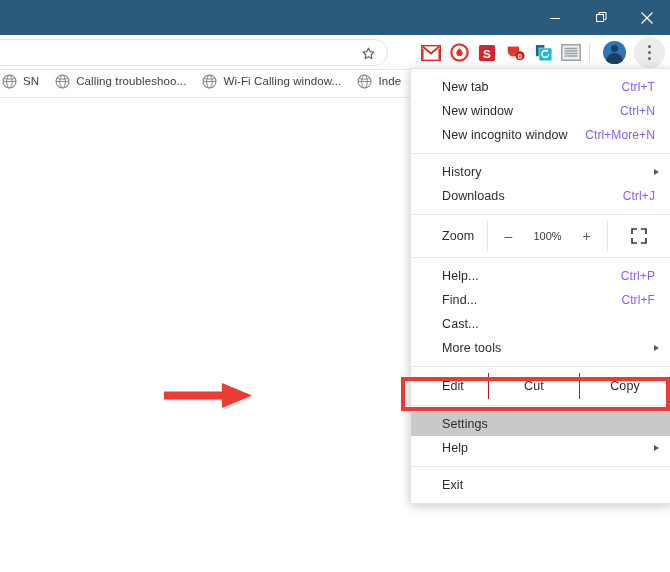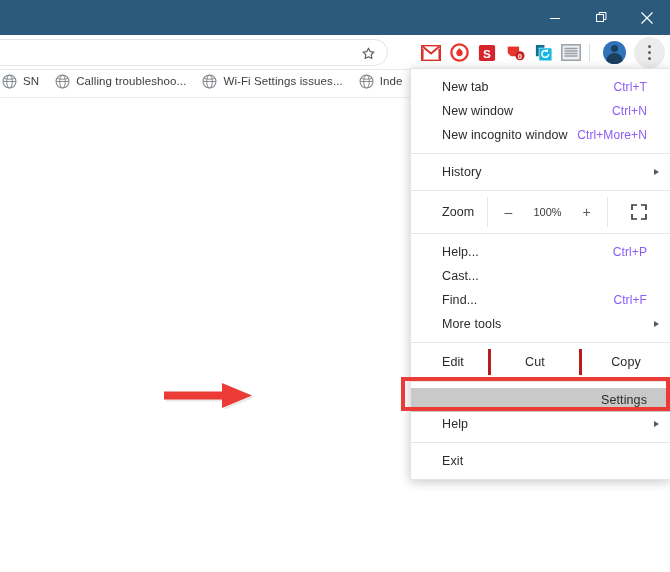--- a/index.html
+++ b/index.html
@@ -188,21 +188,21 @@
     box-sizing: border-box;
     padding: 6px 0 6px 0;
     font-size: 12.5px;
     color: #2b2b2b;
   }
   .mi {
     position: relative;
     height: 24px;
     display: flex;
     align-items: center;
-    padding: 0 17px 0 31px;
+    padding: 0 9px 0 31px;
     box-sizing: border-box;
     white-space: nowrap;
   }
   .mi .lbl { flex: 1 1 auto; letter-spacing: .1px; }
   .mi .acc {
     color: #8b5cf6;
     font-size: 12px;
     padding-right: 6px;
     letter-spacing: .1px;
   }
@@ -271,27 +271,26 @@
     align-items: center;
     padding-left: 31px;
     box-sizing: border-box;
     letter-spacing: .1px;
   }
   .editrow .e-cell {
     flex: 1 1 0;
     display: flex;
     align-items: center;
     justify-content: center;
-    border-left: 3px solid #b91c1c;
+    border-left: 1px solid #b91c1c;
     letter-spacing: .1px;
   }
 
   .mi.selected {
     background: #c9c9c9;
-    text-align: right;
   }
 
   
   .hl-box {
     position: absolute;
     left: 401px;
     top: 377px;
     width: 269px;
     height: 34px;
     border: 4px solid #ec3b34;
@@ -431,21 +430,21 @@
       <span class="bm-label">Calling troubleshoo...</span>
     </div>
 
     <div class="bm">
       <svg class="globe" viewBox="0 0 16 16">
         <circle cx="8" cy="8" r="6.9" fill="#fff" stroke="#7d8389" stroke-width="1.1"></circle>
         <ellipse cx="8" cy="8" rx="3" ry="6.9" fill="none" stroke="#7d8389" stroke-width="1"></ellipse>
         <path d="M1.1 8h13.8" stroke="#7d8389" stroke-width="1"></path>
         <path d="M2.4 4.6c1.9 1.3 9.3 1.3 11.2 0" fill="none" stroke="#7d8389" stroke-width="1"></path>
       </svg>
-      <span class="bm-label">Wi-Fi Settings issues...</span>
+      <span class="bm-label">Wi-Fi Calling window...</span>
     </div>
 
     <div class="bm">
       <svg class="globe" viewBox="0 0 16 16">
         <circle cx="8" cy="8" r="6.9" fill="#fff" stroke="#7d8389" stroke-width="1.1"></circle>
         <ellipse cx="8" cy="8" rx="3" ry="6.9" fill="none" stroke="#7d8389" stroke-width="1"></ellipse>
         <path d="M1.1 8h13.8" stroke="#7d8389" stroke-width="1"></path>
         <path d="M2.4 4.6c1.9 1.3 9.3 1.3 11.2 0" fill="none" stroke="#7d8389" stroke-width="1"></path>
       </svg>
       <span class="bm-label">Inde</span>
@@ -469,20 +468,24 @@
       <span class="lbl">New incognito window</span>
       <span class="acc">Ctrl+More+N</span>
     </div>
 
     <div class="msep"></div>
 
     <div class="mi">
       <span class="lbl">History</span>
       <span class="acc"></span>
       <span class="caret"></span>
+    </div>
+    <div class="mi">
+      <span class="lbl">Downloads</span>
+      <span class="acc">Ctrl+J</span>
     </div>
 
     <div class="msep"></div>
 
     <div class="zoomrow">
       <div class="z-label">Zoom</div>
       <div class="z-ctrl">
         <span class="z-minus">–</span>
         <span class="z-pct">100%</span>
         <span class="z-plus">+</span>
@@ -494,26 +497,26 @@
       </div>
     </div>
 
     <div class="msep"></div>
 
     <div class="mi">
       <span class="lbl">Help...</span>
       <span class="acc">Ctrl+P</span>
     </div>
     <div class="mi">
+      <span class="lbl">Find...</span>
+      <span class="acc">Ctrl+F</span>
+    </div>
+    <div class="mi">
       <span class="lbl">Cast...</span>
       <span class="acc"></span>
-    </div>
-    <div class="mi">
-      <span class="lbl">Find...</span>
-      <span class="acc">Ctrl+F</span>
     </div>
     <div class="mi">
       <span class="lbl">More tools</span>
       <span class="acc"></span>
       <span class="caret"></span>
     </div>
 
     <div class="msep"></div>
 
     <div class="editrow">

